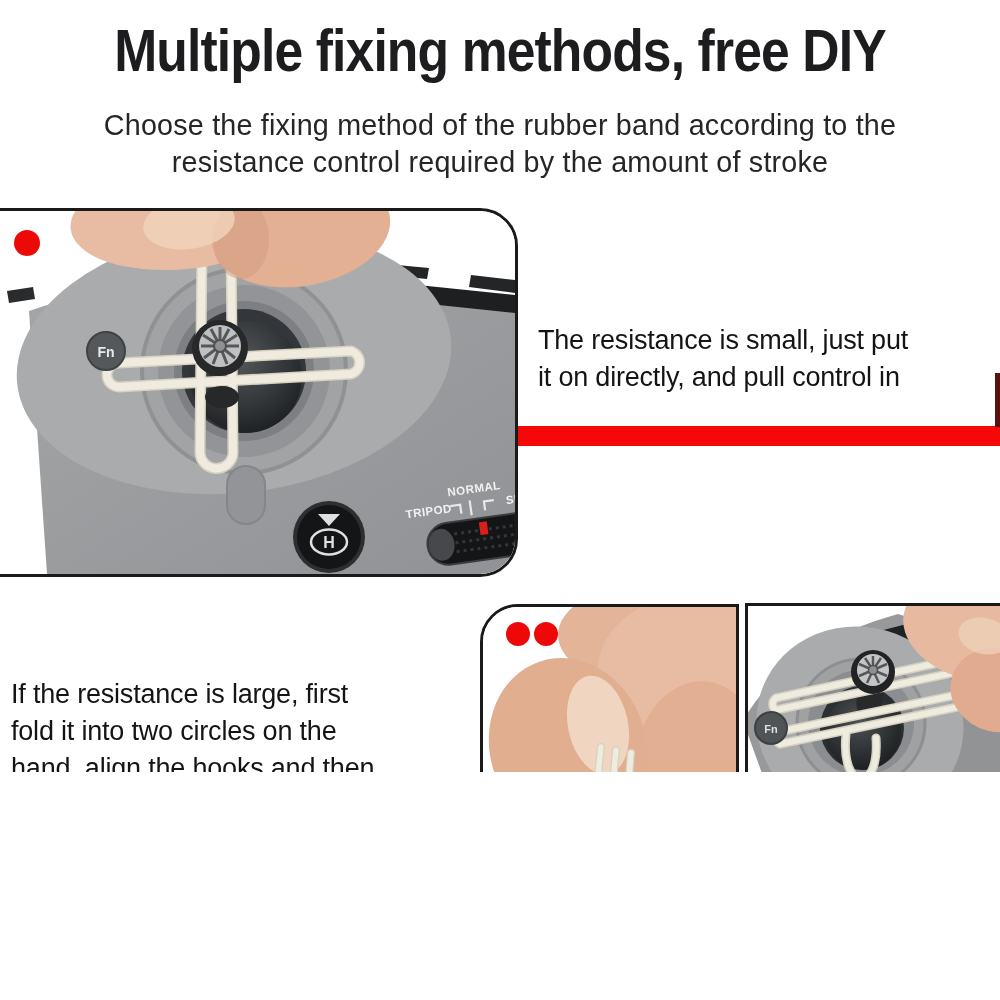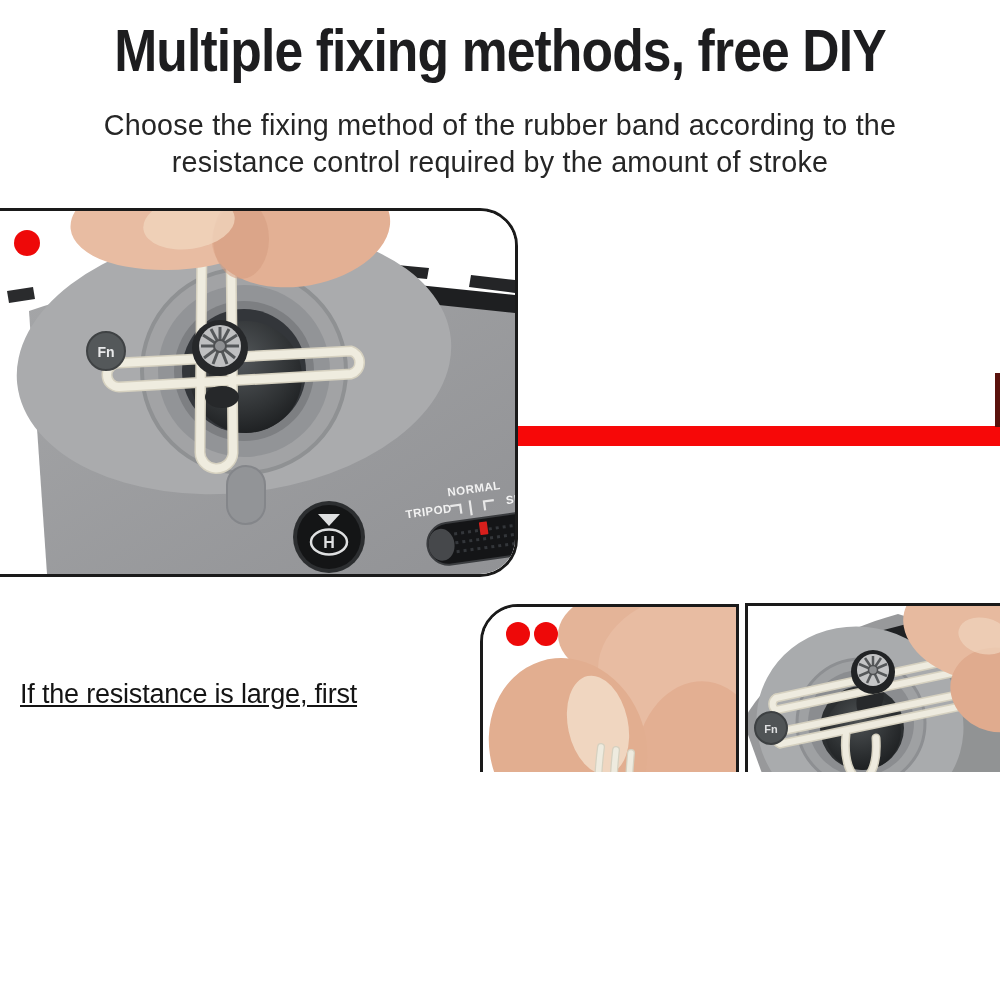--- a/index.html
+++ b/index.html
@@ -16,21 +16,21 @@
   .subtitle {
     position:absolute; top:107px; left:0; width:1000px; text-align:center;
     font-size:29px; line-height:37px; color:#262626; letter-spacing:.2px;
     transform:scaleX(.99); transform-origin:50% 50%;
   }
   .subtitle span { display:block; white-space:nowrap; }
   
   .caption { position:absolute; font-size:27px; line-height:37px; color:#141414; letter-spacing:-.2px; }
   .caption span { display:block; white-space:nowrap; }
   #caption-1 { left:538px; top:322px; }
-  #caption-2 { left:20px;  top:676px;text-decoration:underline; }
+  #caption-2 { left:11px;  top:676px; }
   
   .bar { position:absolute; height:20px; background:#f70808; }
   #bar-1 { left:518px; top:426px; width:482px; }
   #bar-2 { left:0;     top:831px; width:480px; }
   #ribbon-fold { position:absolute; left:995px; top:373px; width:5px; height:54px; background:#5a120d; }
   
   .panel {
     position:absolute; border:3px solid #1a1a1a; background:#ffffff;
     overflow:hidden; box-sizing:border-box;
   }
@@ -154,26 +154,30 @@
         <ellipse cx="185" cy="6" rx="114" ry="52" fill="#e8bca2" transform="rotate(-6 185 6)"></ellipse>
         <ellipse cx="302" cy="20" rx="90" ry="55" fill="#e3b094" transform="rotate(-10 302 20)"></ellipse>
         <ellipse cx="242" cy="28" rx="28" ry="40" fill="#d69c7f" opacity="0.55"></ellipse>
         <ellipse cx="190" cy="12" rx="46" ry="26" fill="#f0d4bd" opacity="0.8" transform="rotate(-8 190 12)"></ellipse>
       </g>
     </svg>
     <div class="dot" id="dot-step1"></div>
   </div>
 
   <div class="caption" id="caption-1">
+    <span>The resistance is small, just put</span>
+    <span>it on directly, and pull control in</span>
   </div>
   <div class="bar" id="bar-1"></div>
   <div id="ribbon-fold"></div>
 
   <div class="caption" id="caption-2">
     <span>If the resistance is large, first</span>
+    <span>fold it into two circles on the</span>
+    <span>hand, align the hooks and then</span>
   </div>
   <div class="bar" id="bar-2"></div>
 
   <div class="panel" id="panel-2">
     <svg viewBox="0 0 253 354">
       <rect x="0" y="0" width="253" height="354" fill="#ffffff"></rect>
 
       <g>
         <ellipse cx="170" cy="28" rx="95" ry="52" fill="#e4b498"></ellipse>
         <ellipse cx="225" cy="62" rx="110" ry="78" fill="#e8bca2"></ellipse>

